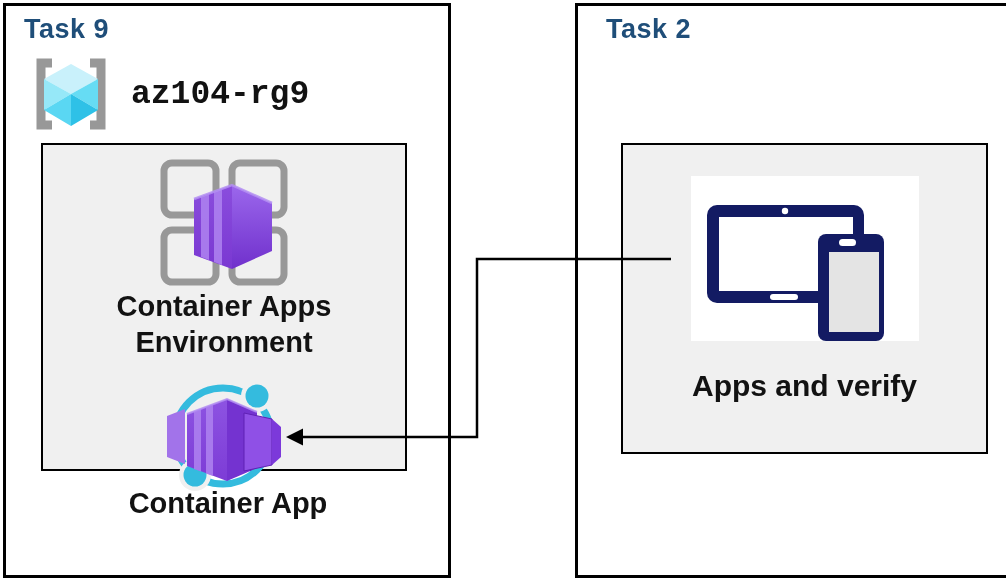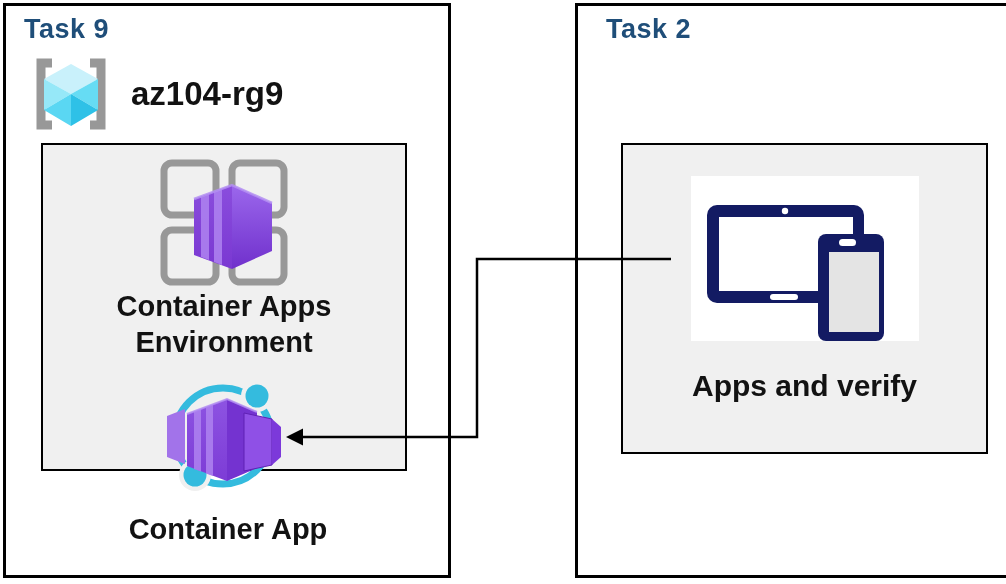--- a/index.html
+++ b/index.html
@@ -31,42 +31,42 @@
   #task1-box{left:3px;}
   #task2-box{left:575px;}
   .task-title{
     position:absolute;left:18px;top:8px;
     font-size:27px;font-weight:700;color:var(--task-title);
     letter-spacing:0.5px;white-space:nowrap;
   }
   #task2-box .task-title{left:28px;}
   .rg-row{
     position:absolute;left:22px;top:52px;
-    display:flex;align-items:center;gap:17px;
+    display:flex;align-items:center;gap:17px;font-family:Liberation Mono, monospace;
   }
   .rg-name{
     font-size:33px;font-weight:700;color:var(--text);white-space:nowrap;
   }
   .panel{
     position:absolute;background:var(--panel-fill);
     border:2px solid var(--box-border);
   }
   #env-panel{left:35px;top:137px;width:366px;height:328px;}
   #test-panel{left:43px;top:137px;width:367px;height:311px;}
   .icon-slot{position:absolute;}
   #cae-icon-slot{left:117px;top:14px;width:128px;height:127px;}
   #ca-icon-slot{left:117px;top:227px;width:127px;height:127px;}
   .node-label{
     position:absolute;left:0;width:100%;
     text-align:center;color:var(--text);
     font-weight:700;font-size:29px;line-height:36px;
   }
   #env-label{top:143px;}
   #env-label span{display:inline-block;max-width:290px;}
-  #ca-label{top:366px;padding-left:8px;}
+  #ca-label{top:340px;padding-left:8px;}
   .white-box{
     position:absolute;left:68px;top:31px;width:228px;height:165px;
     background:#ffffff;
   }
   #test-label{top:223px;font-size:30px;}
   #connector-overlay{
     position:absolute;left:0;top:0;width:1006px;height:584px;
     pointer-events:none;z-index:10;
   }
   svg{display:block;}

